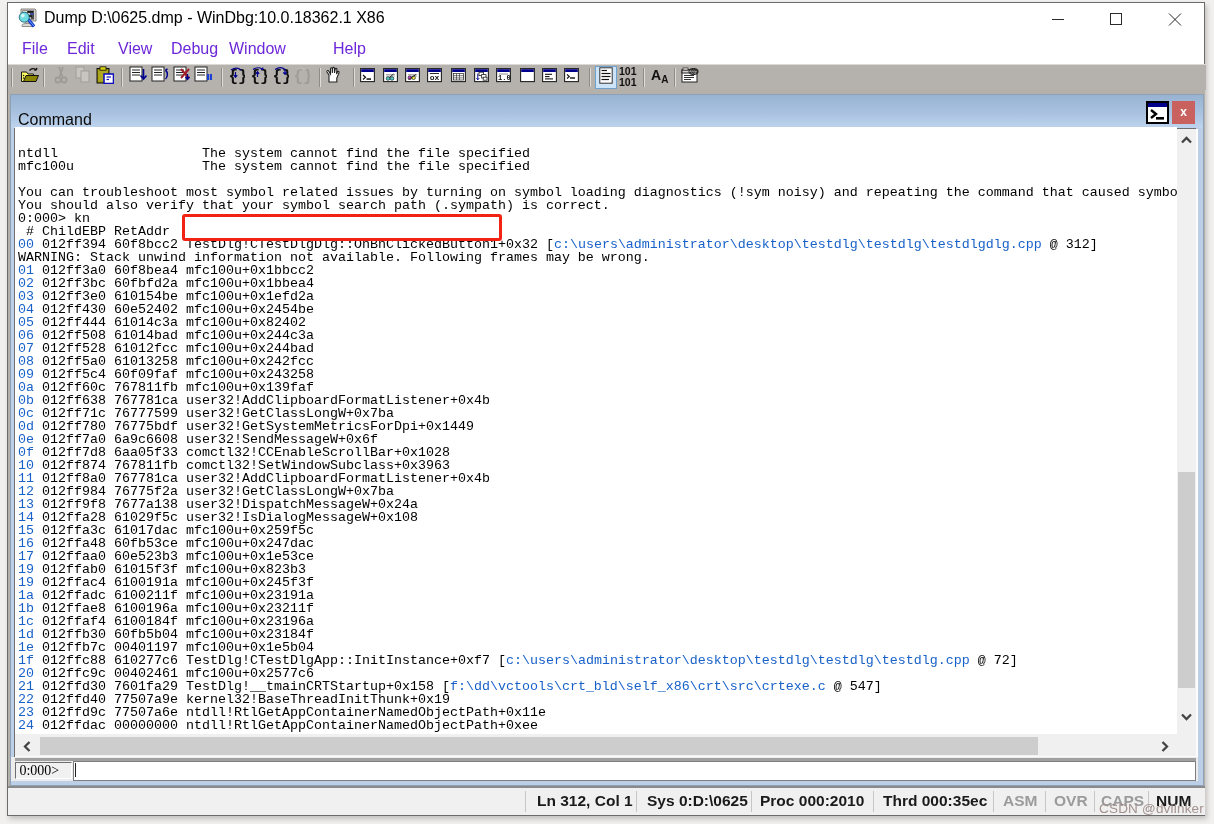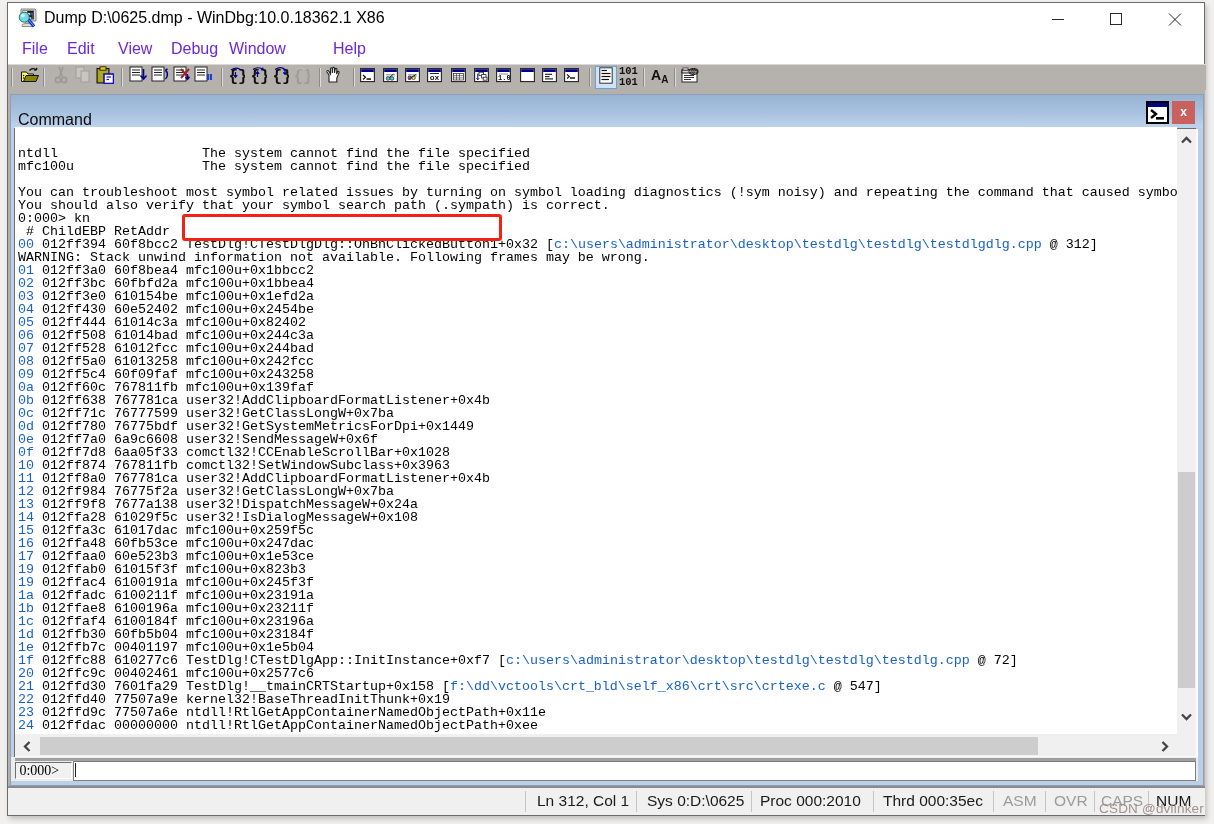--- a/index.html
+++ b/index.html
@@ -9,21 +9,21 @@
 .mi{position:absolute;top:40px;font-size:16px;color:#6d28d9}
 #tbar{left:8px;top:64px;width:1198px;height:26px;background:#b5b2ad;border-top:1px solid #dbd9d5}
 #mdi{left:8px;top:90px;width:1197px;height:698px;background:#b4b1ab}
 #child{left:10px;top:94px;width:1194px;height:692px;background:#bccfe7;border:1px solid #8da0b8}
 #ctitle{left:11px;top:95px;width:1192px;height:33px;background:linear-gradient(#98b2d1,#a9c2e0 55%,#bfd4ee)}
 #ccontent{left:14px;top:128px;width:1182px;height:630px;background:#f0f0f0;border-top:1px solid #6e6e6e;border-left:1px solid #6e6e6e}
 #ctext{left:15px;top:127px;width:1162px;height:607px;background:#fff;overflow:hidden;padding:20px 0 0 3px;font-family:"Liberation Mono",monospace;font-size:13.33px;line-height:13px;white-space:pre;color:#000}
 #ctext a{color:#1861c9;}
 #statusbar{left:8px;top:788px;width:1197px;height:27px;background:#f0f0f0}
 #statusbar i{position:absolute;top:3px;height:21px;width:1px;background:#c6c6c6}
-#statusbar b{position:absolute;top:4px;font-weight:normal;font-size:15.5px;color:#1a1a1a;white-space:pre}
+#statusbar b{position:absolute;top:4px;font-weight:bold;font-size:15.5px;color:#1a1a1a;white-space:pre}
 #statusbar b.g{color:#9b9b9b}
 .sep{position:absolute;top:3px;height:19px;width:2px;background:#8e8c88;border-right:1px solid #dedcd8}
 .cap{stroke:#2a2a2a;stroke-width:1;fill:none}
 #wm{left:1099px;top:801px;font-size:13.5px;letter-spacing:.2px;color:rgba(158,140,137,.95);white-space:pre;z-index:9}
 </style></head><body>
 <div class="ab" id="win"></div>
 <svg class="ab" style="left:18px;top:8px" width="20" height="21" viewBox="0 0 20 21">
   <path d="M3 1 L17 1 L18 2 L18 13 L3 13 Z" fill="#d9d7d3" stroke="#6e6b66" stroke-width=".8"></path>
   <rect x="4.5" y="2.5" width="11.5" height="9" fill="#4c4a47"></rect>
   <rect x="5" y="3" width="4" height="1.6" fill="#e8e6e2"></rect>
@@ -210,21 +210,21 @@
     </svg>
 <div class="sep" style="left:581px"></div>
 <div class="ab" style="left:587px;top:1px;width:22px;height:23px;background:#cde3f7;border:1px solid #70a0cc"></div>
 <svg class="ab" style="left:591px;top:1.5px" width="14" height="17">
       <rect x="0.8" y="0.8" width="12.4" height="15.4" fill="#fff" stroke="#333"></rect>
 <line x1="2.5" y1="3.5" x2="8" y2="3.5" stroke="#111" stroke-width="1.2"></line>
       <line x1="2.5" y1="6.5" x2="11.5" y2="6.5" stroke="#111" stroke-width="1.2"></line>
 <line x1="2.5" y1="9.5" x2="11.5" y2="9.5" stroke="#111" stroke-width="1.2"></line>
       <line x1="2.5" y1="12.5" x2="10" y2="12.5" stroke="#111" stroke-width="1.2"></line>
     </svg>
-<div class="ab" style="left:611px;top:1px;width:22px;height:22px;font-family:Liberation Mono, monospace;font-size:10.5px;line-height:11px;font-weight:bold;color:#111;white-space:pre">101
+<div class="ab" style="left:611px;top:1px;width:22px;height:22px;font-family:Liberation Sans, sans-serif;font-size:10.5px;line-height:11px;font-weight:bold;color:#111;white-space:pre">101
 101</div>
 <div class="sep" style="left:634.5px"></div>
 <div class="ab" style="left:643px;top:2px;font-size:14px;font-weight:bold;color:#111">A<span style="font-size:10px;vertical-align:-3px">A</span></div>
 <div class="sep" style="left:665.5px"></div>
 <svg class="ab" style="left:673px;top:1.5px" width="18" height="17">
       <rect x="1" y="3" width="15" height="12" fill="#fff" stroke="#222"></rect>
 <rect x="1" y="3" width="15" height="3" fill="#d8d5d0" stroke="#222"></rect>
 <rect x="2" y="1" width="5" height="2" fill="#fff" stroke="#222" stroke-width=".7"></rect>
 <line x1="3" y1="8.5" x2="13" y2="8.5" stroke="#333"></line>
       <line x1="3" y1="10.5" x2="13" y2="10.5" stroke="#333"></line>

